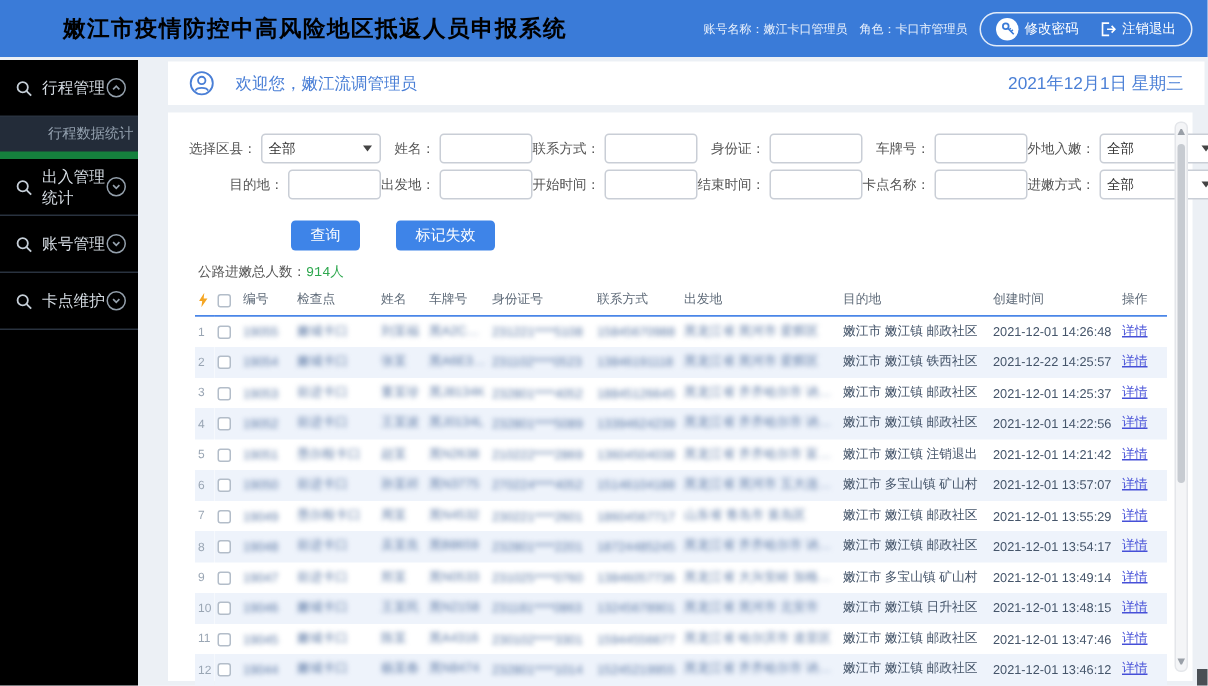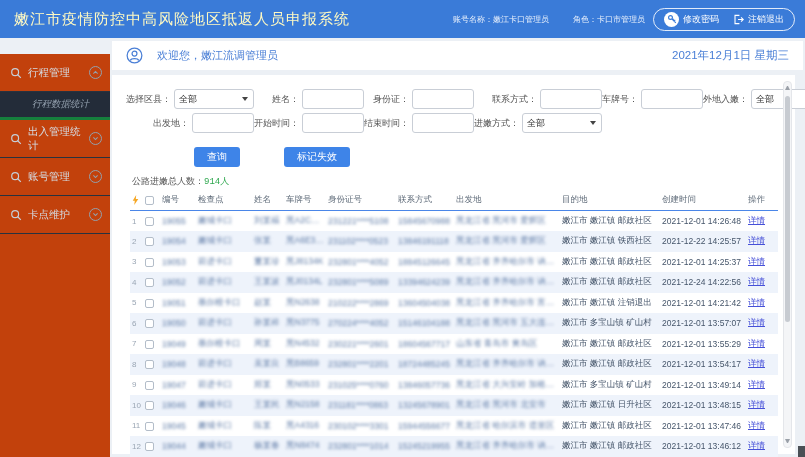--- a/index.html
+++ b/index.html
@@ -2,36 +2,36 @@
 <html><head>
 <meta charset="utf-8">
 <style>
   * { margin:0; padding:0; box-sizing:border-box; }
   html,body { width:805px; height:457px; overflow:hidden;
     font-family:"Liberation Sans","DejaVu Sans",sans-serif; background:#ecf0f5; }
 
   
   .top-header { position:absolute; top:0; left:0; width:805px; height:38px;
     background:#3a7bd8; display:flex; align-items:center; z-index:5; }
-  .app-title { color:#fef9c3; font-size:15px; font-weight:normal; letter-spacing:1px; margin-left:14px; }
+  .app-title { color:#000000; font-size:15px; font-weight:bold; letter-spacing:1px; margin-left:42px; }
   .hdr-right { position:absolute; right:10px; top:0; height:38px; display:flex; align-items:center; gap:8px; }
-  .acct { color:#e8f0fc; font-size:8px; white-space:nowrap;margin-left:16px; }
+  .acct { color:#e8f0fc; font-size:8px; white-space:nowrap; }
   .pill { display:flex; align-items:center; border:1px solid rgba(255,255,255,.85);
     border-radius:12px; height:23px; padding:0 10px; gap:14px; }
   .pill-btn { display:flex; align-items:center; gap:4px; color:#fff; font-size:9px; cursor:pointer; }
   .key-circle { width:15px; height:15px; border-radius:50%; background:#fff;
     display:flex; align-items:center; justify-content:center; }
 
   
-  .sidebar { position:absolute; top:54px; left:0; width:110px; bottom:0; background:#c2410c; }
+  .sidebar { position:absolute; top:40px; left:0; width:92px; bottom:0; background:#000000; }
   .side-item { height:38px; display:flex; align-items:center; padding:0 8px 0 10px;
     color:#d5dce3; font-size:10.5px; cursor:pointer; border-bottom:1px solid #29323f; }
   .side-item .s-label { flex:1; margin-left:6px; }
   .side-sub { height:28px; display:flex; align-items:center; padding-left:32px;
-    font-size:9.5px; color:#93a0ae; background:#232c39; cursor:pointer; border-bottom:3px solid #15803d;font-style:italic; }
+    font-size:9.5px; color:#93a0ae; background:#232c39; cursor:pointer; border-bottom:5px solid #15803d; }
   .chev { width:13px; height:13px; border:1px solid #94a0ac; border-radius:50%;
     display:flex; align-items:center; justify-content:center; flex:none; }
 
   
   .main { position:absolute; top:38px; left:112px; right:0; bottom:0; }
   .welcome-bar { position:absolute; top:3px; left:0; right:2px; height:29px; background:#fff;
     display:flex; align-items:center; padding:0 14px; }
   .welcome-txt { color:#4a7fd6; font-size:11px; margin-left:14px; }
   .date-txt { margin-left:auto; color:#4a7fd6; font-size:11.5px; }
 
@@ -44,21 +44,21 @@
   .f-label { font-size:9px; color:#555; white-space:nowrap; }
   .inp { width:62px; height:20px; border:1px solid #c9ced6; border-radius:3px;
     background:#fff; font-size:9px; padding:0 4px; }
   .sel { width:80px; height:20px; border:1px solid #c9ced6; border-radius:3px; background:#fff;
     font-size:9px; color:#333; display:flex; align-items:center; padding:0 4px; cursor:pointer; position:relative; }
   .sel span { flex:1; }
   .sel::after { content:""; width:0; height:0; border-left:3.5px solid transparent;
     border-right:3.5px solid transparent; border-top:4.5px solid #444; margin-right:1px; }
 
   
-  .btn-row { margin:14px 0 0 82px; display:flex; gap:44px; }
+  .btn-row { margin:14px 0 0 82px; display:flex; gap:24px; }
   .btn { background:#3e84e8; color:#fff; border:none; border-radius:3px;
     font-size:10px; height:20px; padding:0 13px; cursor:pointer;
     font-family:"Liberation Sans","DejaVu Sans",sans-serif; }
   .stats { margin:8px 0 0 20px; font-size:9px; color:#555;font-family:Liberation Mono, monospace; }
   .stats b { color:#2fa84f; font-weight:normal; }
 
   
   table { border-collapse:collapse; table-layout:fixed; width:648px; margin:3px 0 0 18px; }
   th { font-weight:normal; color:#5f6b79; font-size:8.5px; text-align:left;
     padding:3px 2px 4px 2px; border-bottom:1px solid #4a86e8; white-space:nowrap; overflow:hidden; }
@@ -198,48 +198,56 @@
           <span class="f-label">选择区县：</span>
         <div class="sel">
             <span>全部</span>
           </div>
         </div>
       <div class="f-cell">
           <span class="f-label">姓名：</span>
         <input class="inp" style="">
         </div>
       <div class="f-cell">
+          <span class="f-label">联系方式：</span>
+        <input class="inp" style="">
+        </div>
+      <div class="f-cell">
           <span class="f-label">身份证：</span>
-        <input class="inp" style="">
-        </div>
-      <div class="f-cell">
-          <span class="f-label">联系方式：</span>
         <input class="inp" style="">
         </div>
       <div class="f-cell">
           <span class="f-label">车牌号：</span>
         <input class="inp" style="">
         </div>
       <div class="f-cell">
           <span class="f-label">外地入嫩：</span>
         <div class="sel">
             <span>全部</span>
           </div>
         </div>
 
       <div class="f-cell">
+          <span class="f-label">目的地：</span>
+        <input class="inp" style="">
+        </div>
+      <div class="f-cell">
           <span class="f-label">出发地：</span>
         <input class="inp" style="">
         </div>
       <div class="f-cell">
           <span class="f-label">开始时间：</span>
         <input class="inp" style="">
         </div>
       <div class="f-cell">
           <span class="f-label">结束时间：</span>
+        <input class="inp" style="">
+        </div>
+      <div class="f-cell">
+          <span class="f-label">卡点名称：</span>
         <input class="inp" style="">
         </div>
       <div class="f-cell">
           <span class="f-label">进嫩方式：</span>
         <div class="sel">
             <span>全部</span>
           </div>
         </div>
     </div>
 
@@ -334,21 +342,21 @@
             <td class="c-seq">4</td>
             <td><span class="cbx"></span></td>
             <td class="blur">19052</td>
             <td class="blur">前进卡口</td>
             <td class="blur">王某波</td>
             <td class="blur">黑J0134L</td>
             <td class="blur">232801****5089</td>
             <td class="blur">13394624239</td>
             <td class="blur">黑龙江省 齐齐哈尔市 讷河市</td>
             <td>嫩江市 嫩江镇 邮政社区</td>
-            <td>2021-12-24 14:22:56</td>
+            <td>2021-12-01 14:22:56</td>
             <td><a class="detail-link">详情</a></td>
           </tr>
           <tr>
             <td class="c-seq">5</td>
             <td><span class="cbx"></span></td>
             <td class="blur">19051</td>
             <td class="blur">墨尔根卡口</td>
             <td class="blur">赵某</td>
             <td class="blur">黑N2638</td>
             <td class="blur">210222****2869</td>

